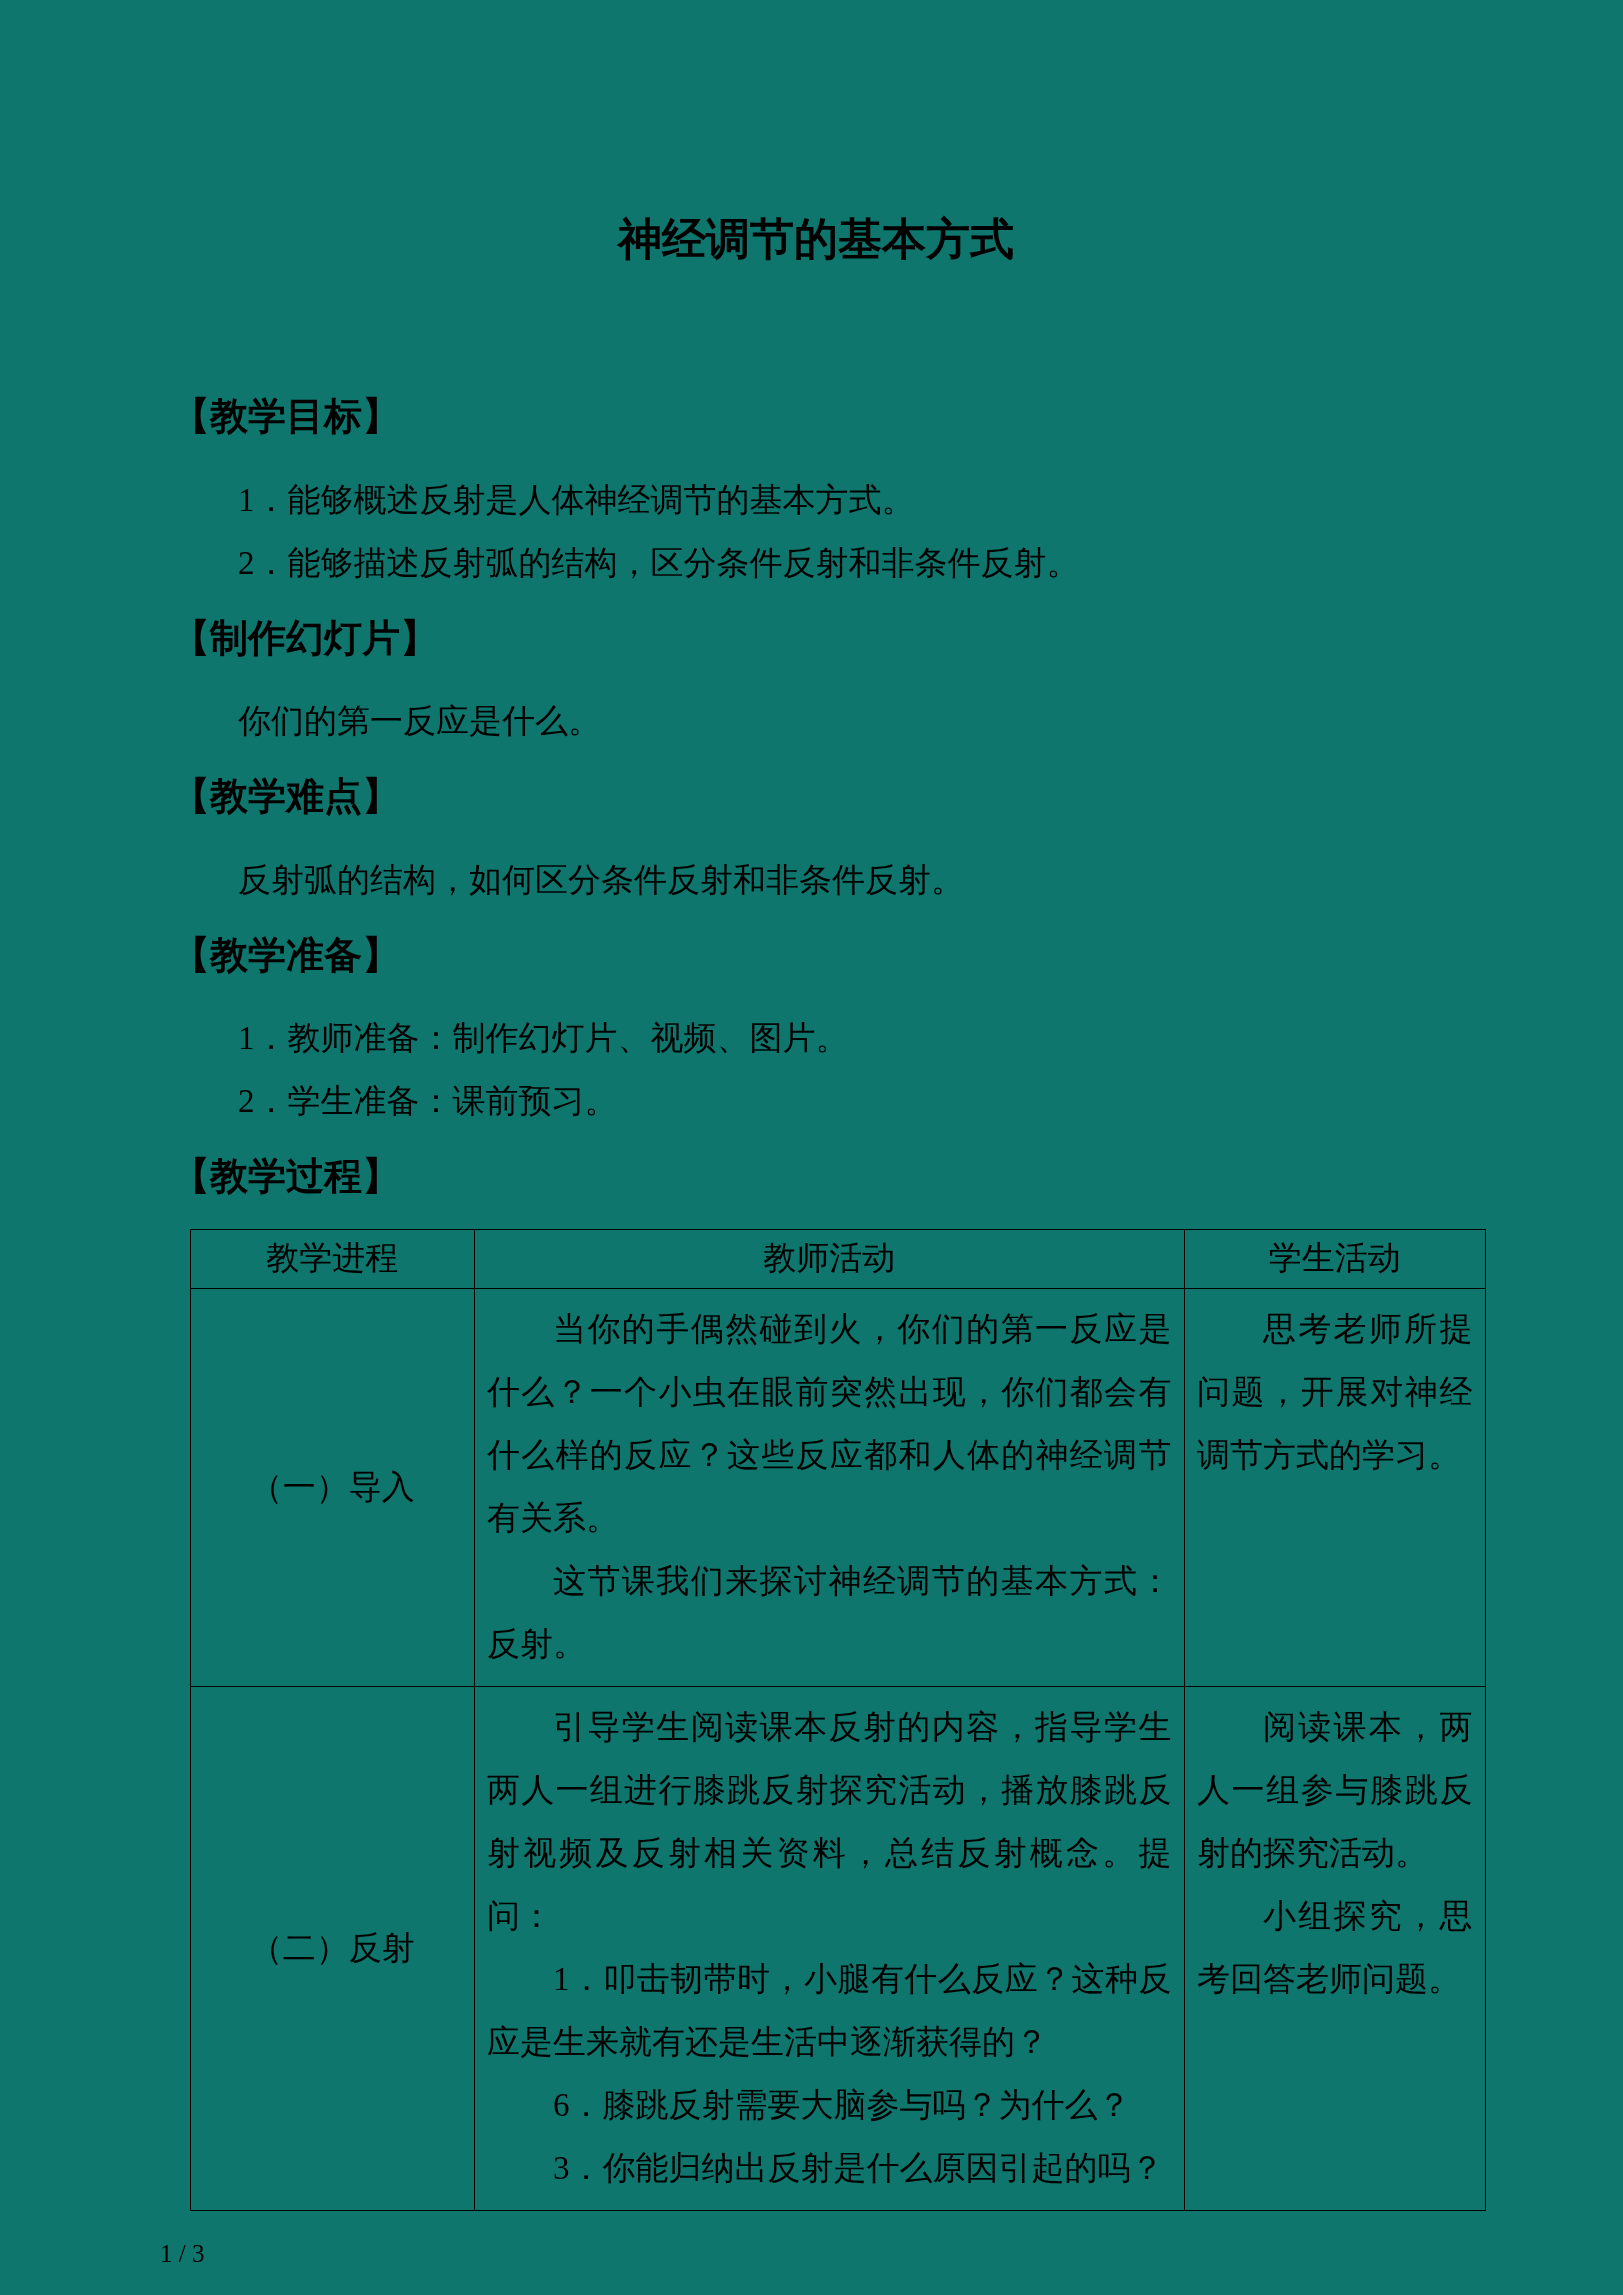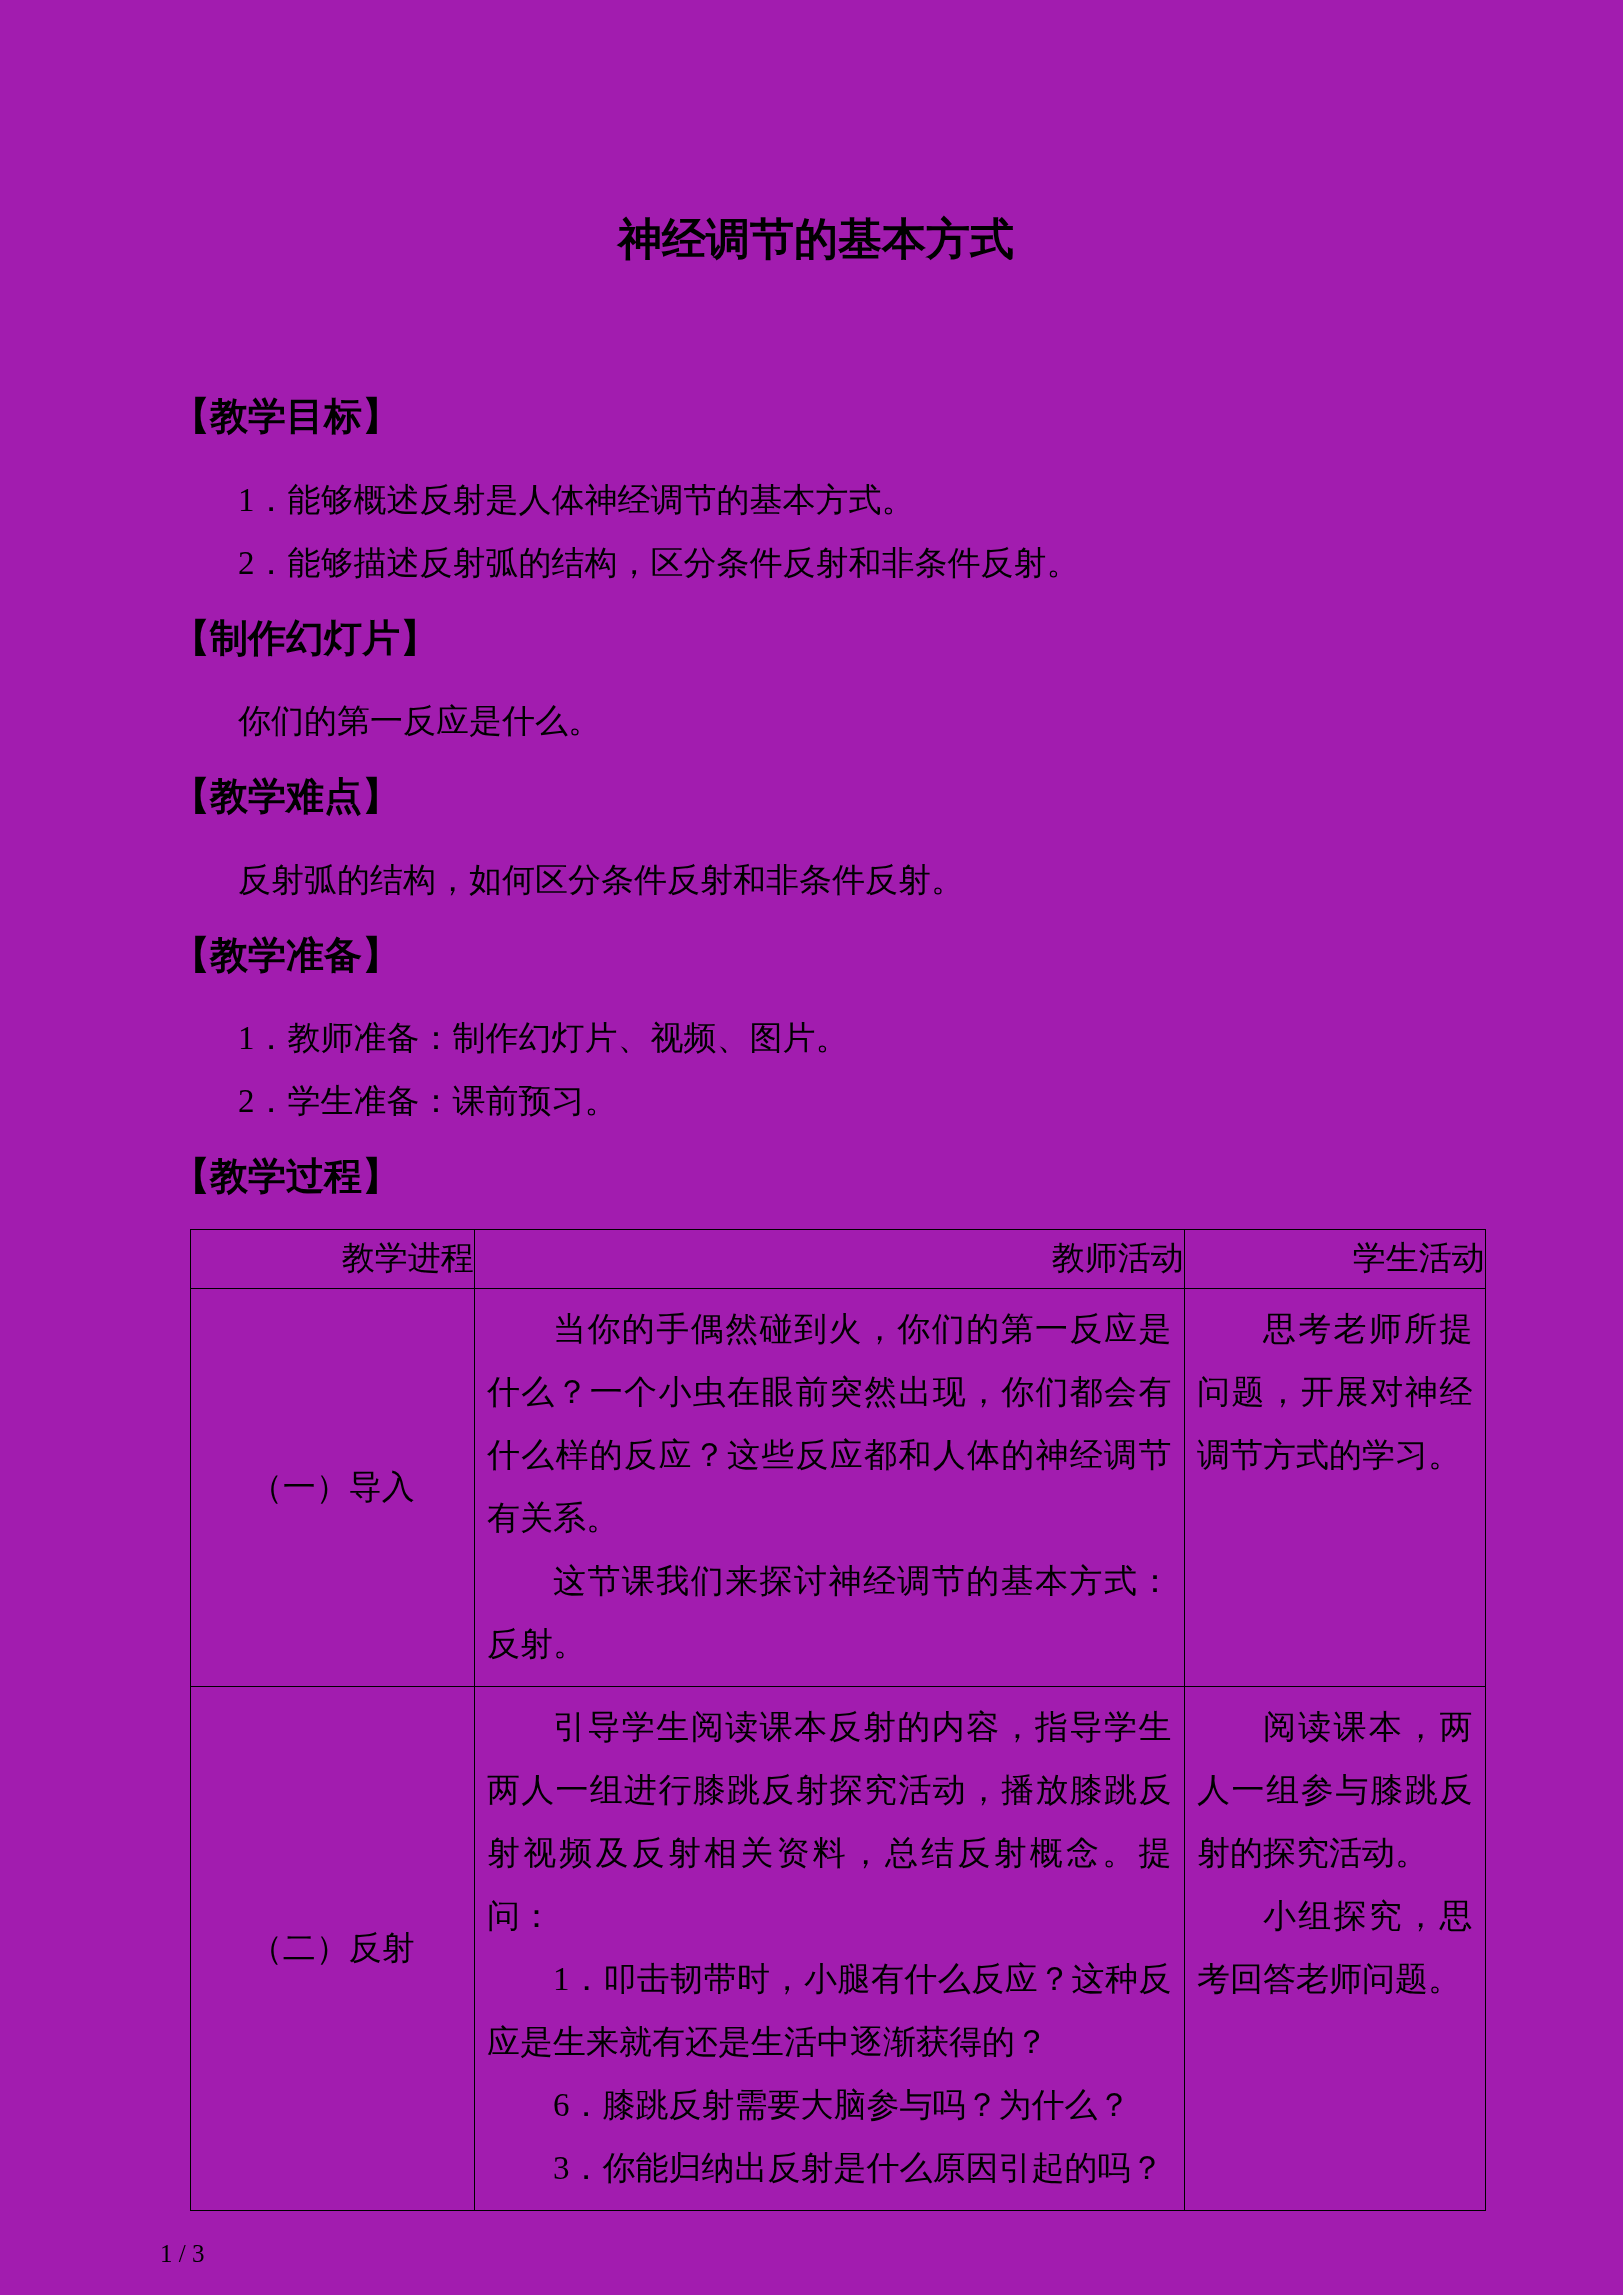--- a/index.html
+++ b/index.html
@@ -5,21 +5,21 @@
   html, body {
     margin: 0;
     padding: 0;
     background: #ffffff;
   }
   .page {
     position: relative;
     width: 1623px;
     height: 2295px;
     box-sizing: border-box;
-    background: #a21caf;
+    background: #0f766e;
     color: #000000;
     font-family: "Liberation Serif", "DejaVu Serif", serif;
     padding: 218px 151px 0 160px;
     overflow: hidden;
   }
   h1.doc-title {
     font-size: 44px;
     line-height: 44px;
     font-weight: bold;
     text-align: center;
@@ -50,21 +50,21 @@
   table.process-table td {
     border: 1.4px solid #000000;
     box-sizing: border-box;
     font-weight: normal;
   }
   col.col-stage   { width: 284px; }
   col.col-teacher { width: 710px; }
   col.col-student { width: 301px; }
   tr.header-row th {
     height: 59px;
-    text-align: right;
+    text-align: center;
     vertical-align: middle;
     font-size: 33px;
     padding: 0;
   }
   td.stage-cell {
     text-align: center;
     vertical-align: middle;
     padding: 8.2px 5.5px;
   }
   td.teacher-cell, td.student-cell {

